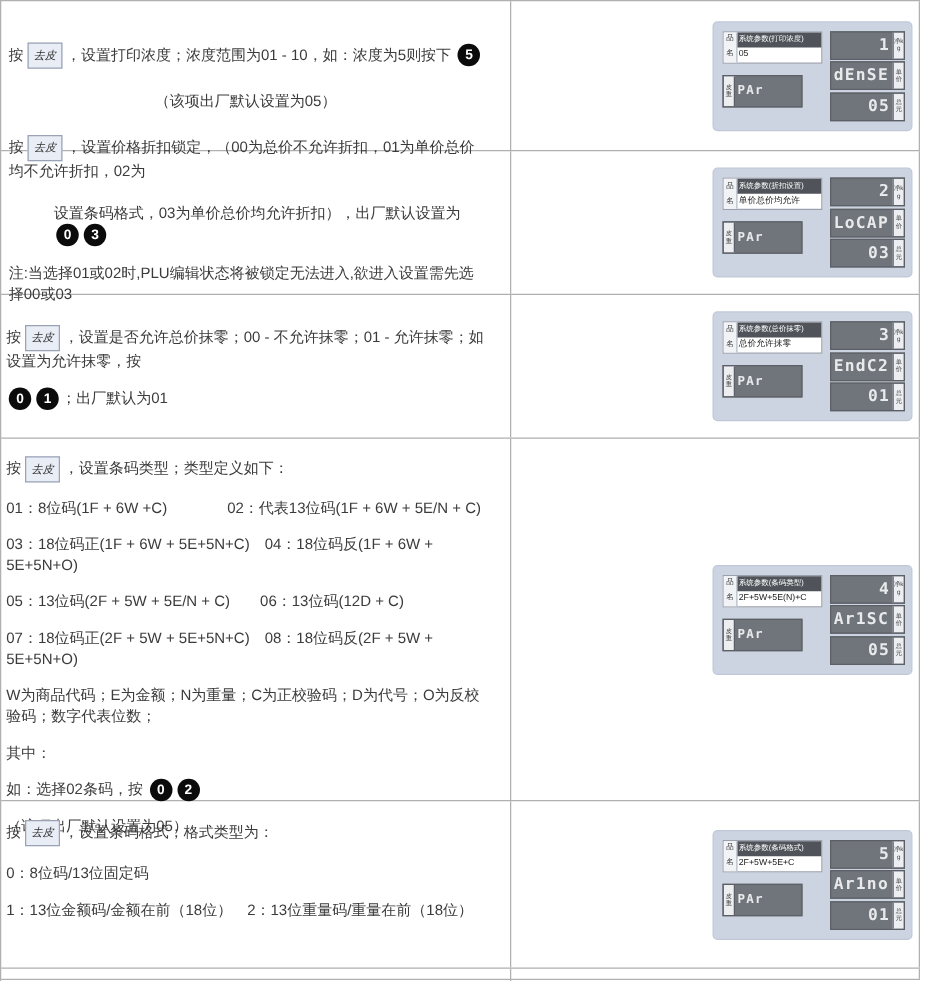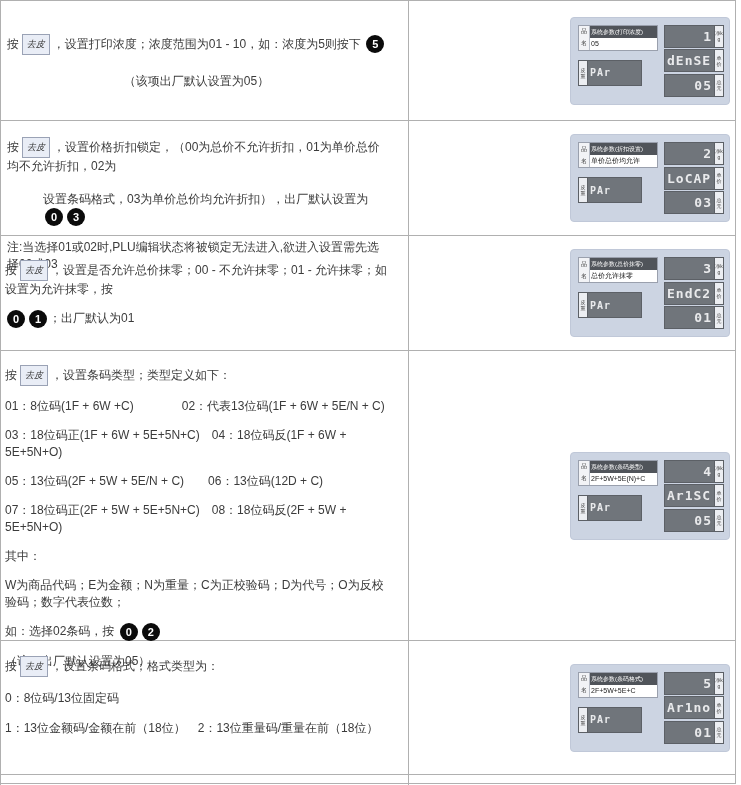--- a/index.html
+++ b/index.html
@@ -22,21 +22,21 @@
     padding:6px 20px 4px 4px; font-size:12px; line-height:17px;
     display:flex; flex-direction:column; justify-content:center;
   }
   .cell-right {
     flex:1; border-right:1px solid #b0b0b0;
     display:flex; align-items:center; justify-content:flex-end;
     padding-right:5px;
   }
   .line { margin:8px 0; }
   .r1 .cell-left .line { text-align:center; margin:9px 0; }
-  .r2 .cell-left { justify-content:flex-start; padding-top:16px; }
+  .r2 .cell-left { justify-content:center; padding-top:16px; }
   .r2 .line { margin:0 0 16px 2px; }
   .r2 .line:nth-child(2) { padding-left:36px; margin-bottom:13px; }
   .r3 .cell-left .line { margin:6px 0 6px 0; }
   .r4 .cell-left { justify-content:flex-start; padding-top:14px; }
   .r4 .line { margin:0 0 12px 0; }
   .r5 .cell-left { justify-content:flex-start; padding-top:15px; }
   .r5 .line { margin:0 0 13px 0; }
 
   
   .tare-key {
@@ -230,22 +230,22 @@
     </div>
   </div>
 
   <div class="row r4">
     <div class="cell-left">
         <div class="line"><span>按</span><span class="tare-key">去皮</span><span>，设置条码类型；类型定义如下：</span></div>
         <div class="line"><span>01：8位码(1F + 6W +C)　　　　02：代表13位码(1F + 6W + 5E/N + C)</span></div>
         <div class="line"><span>03：18位码正(1F + 6W + 5E+5N+C)　04：18位码反(1F + 6W + 5E+5N+O)</span></div>
         <div class="line"><span>05：13位码(2F + 5W + 5E/N + C)　　06：13位码(12D + C)</span></div>
         <div class="line"><span>07：18位码正(2F + 5W + 5E+5N+C)　08：18位码反(2F + 5W + 5E+5N+O)</span></div>
+        <div class="line"><span>W为商品代码；E为金额；N为重量；C为正校验码；D为代号；O为反校验码；数字代表位数；</span></div>
         <div class="line"><span>其中：</span></div>
-        <div class="line"><span>W为商品代码；E为金额；N为重量；C为正校验码；D为代号；O为反校验码；数字代表位数；</span></div>
         <div class="line"><span>如：选择02条码，按 </span><span class="key-circle">0</span><span class="key-circle">2</span></div>
         <div class="line"><span>（该项出厂默认设置为05）</span></div>
       </div>
     <div class="cell-right">
       <div class="panel">
         <div class="p-left">
           <div class="info-box">
             <div class="corner">
                 <span>品</span>
                 <span>名</span>

